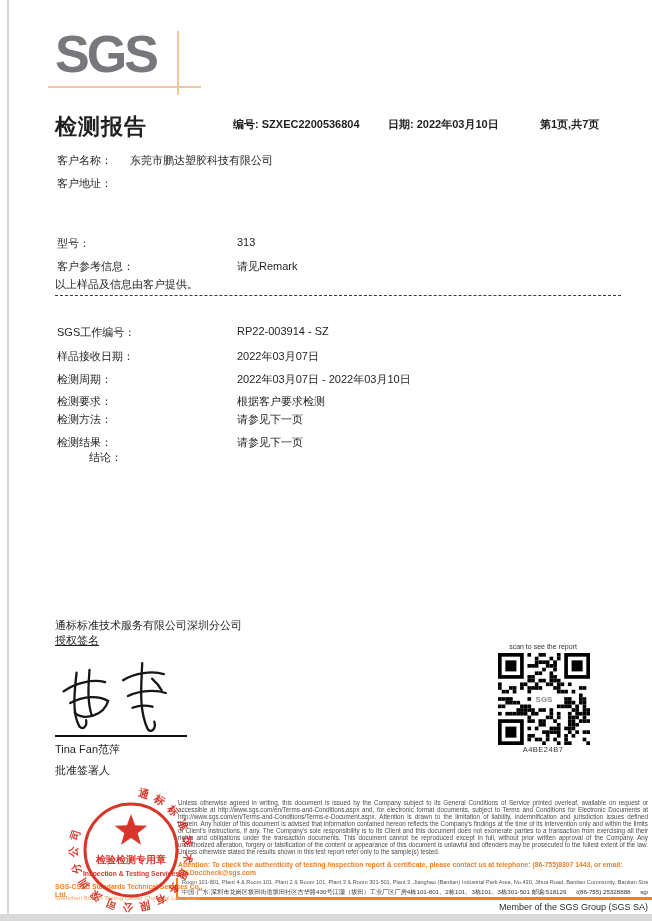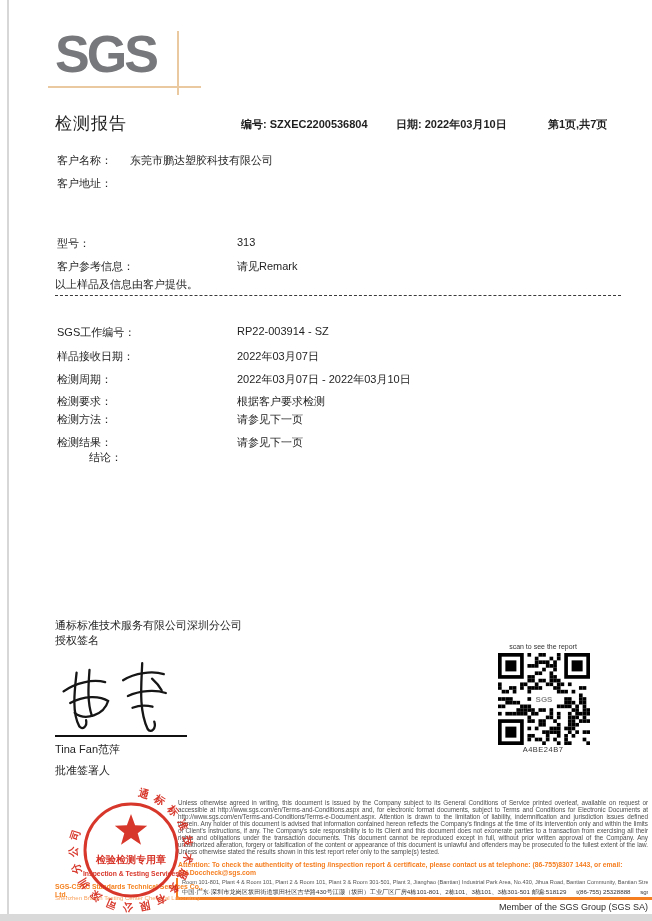--- a/index.html
+++ b/index.html
@@ -9,34 +9,34 @@
   }
   .abs{position:absolute;}
   
   .edge-left{left:7px;top:0;width:2px;height:921px;background:#d7d7d7;}
   .edge-bottom{left:0;top:914px;width:652px;height:7px;background:#d9d9d9;}
   
   .logo-text{left:55px;top:28px;font-size:52px;font-weight:bold;color:#77787b;letter-spacing:-3px;line-height:1;}
   .logo-hline{left:48px;top:86px;width:153px;height:2px;background:#eac9a0;}
   .logo-vline{left:177px;top:31px;width:2px;height:64px;background:#eac9a0;}
   
-  .title{left:55px;top:112px;font-size:17px;font-weight:normal;letter-spacing:1px;}
-  .hmeta{top:117px;font-size:11px;font-weight:bold;margin-left:8px;}
+  .title{left:55px;top:112px;font-size:22px;font-weight:bold;letter-spacing:1px;}
+  .hmeta{top:117px;font-size:11px;font-weight:bold;}
   
   .row{left:2px;top:0;width:652px;height:16px;font-size:11px;}
   .lbl{position:absolute;left:55px;white-space:nowrap;}
   .val1{position:absolute;left:128px;white-space:nowrap;}
   .val2{position:absolute;left:235px;white-space:nowrap;}
   .note{left:55px;font-size:11px;}
   .dash{left:55px;top:295px;width:566px;border-top:1.5px dashed #3a3a3a;}
   .concl-lbl{left:55px;top:450px;font-size:11px;margin-left:34px;}
   .concl-text{left:235px;top:448px;width:414px;font-size:11px;line-height:16.3px;text-align:justify;}
   
   .sig-co{left:55px;top:618px;font-size:11px;}
-  .sig-auth{left:55px;top:633px;font-size:11px;}
+  .sig-auth{left:55px;top:633px;font-size:11px;text-decoration:underline;}
   .sig-svg{left:58px;top:658px;}
   .sig-line{left:55px;top:735px;width:132px;height:2px;background:#111;}
   .sig-name{left:55px;top:742px;font-size:11px;}
   .sig-title{left:55px;top:763px;font-size:11px;}
   
   .qr-cap{left:486px;top:643px;width:114px;text-align:center;font-size:7px;color:#333;}
   .qr-box{left:498px;top:653px;}
   .qr-code{left:486px;top:745px;width:114px;text-align:center;font-size:7.5px;color:#333;letter-spacing:.5px;}
   
   .f-co{left:55px;top:883px;width:150px;font-size:6.8px;color:#f58220;font-weight:bold;line-height:8px;z-index:1;}

